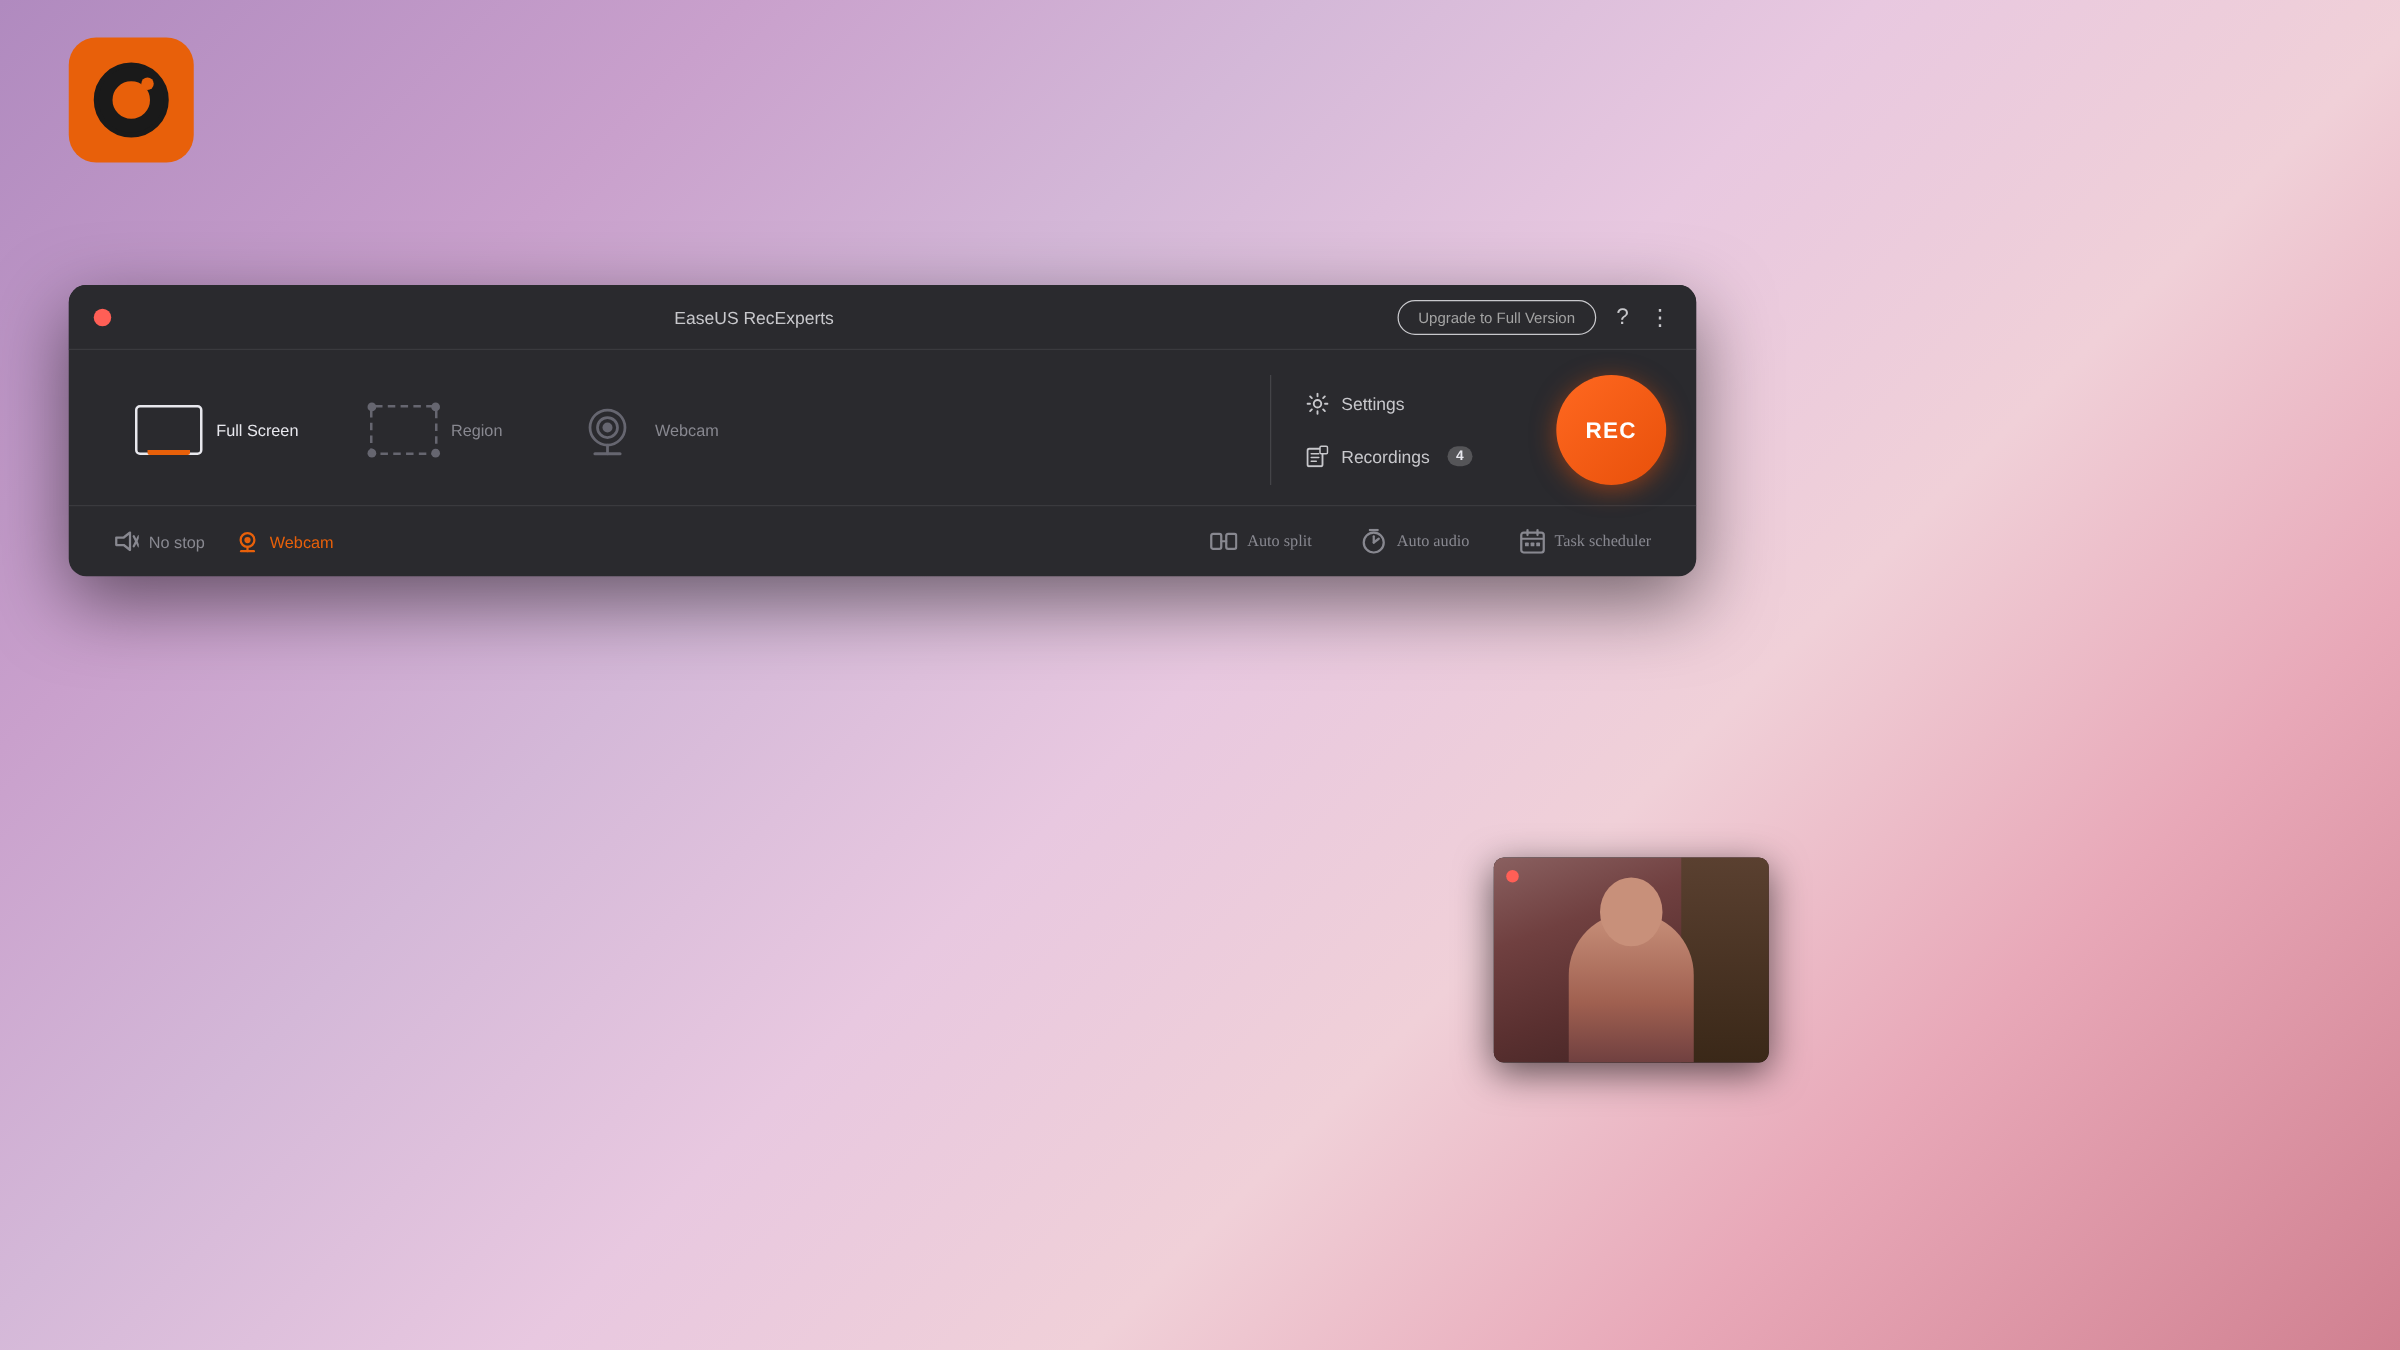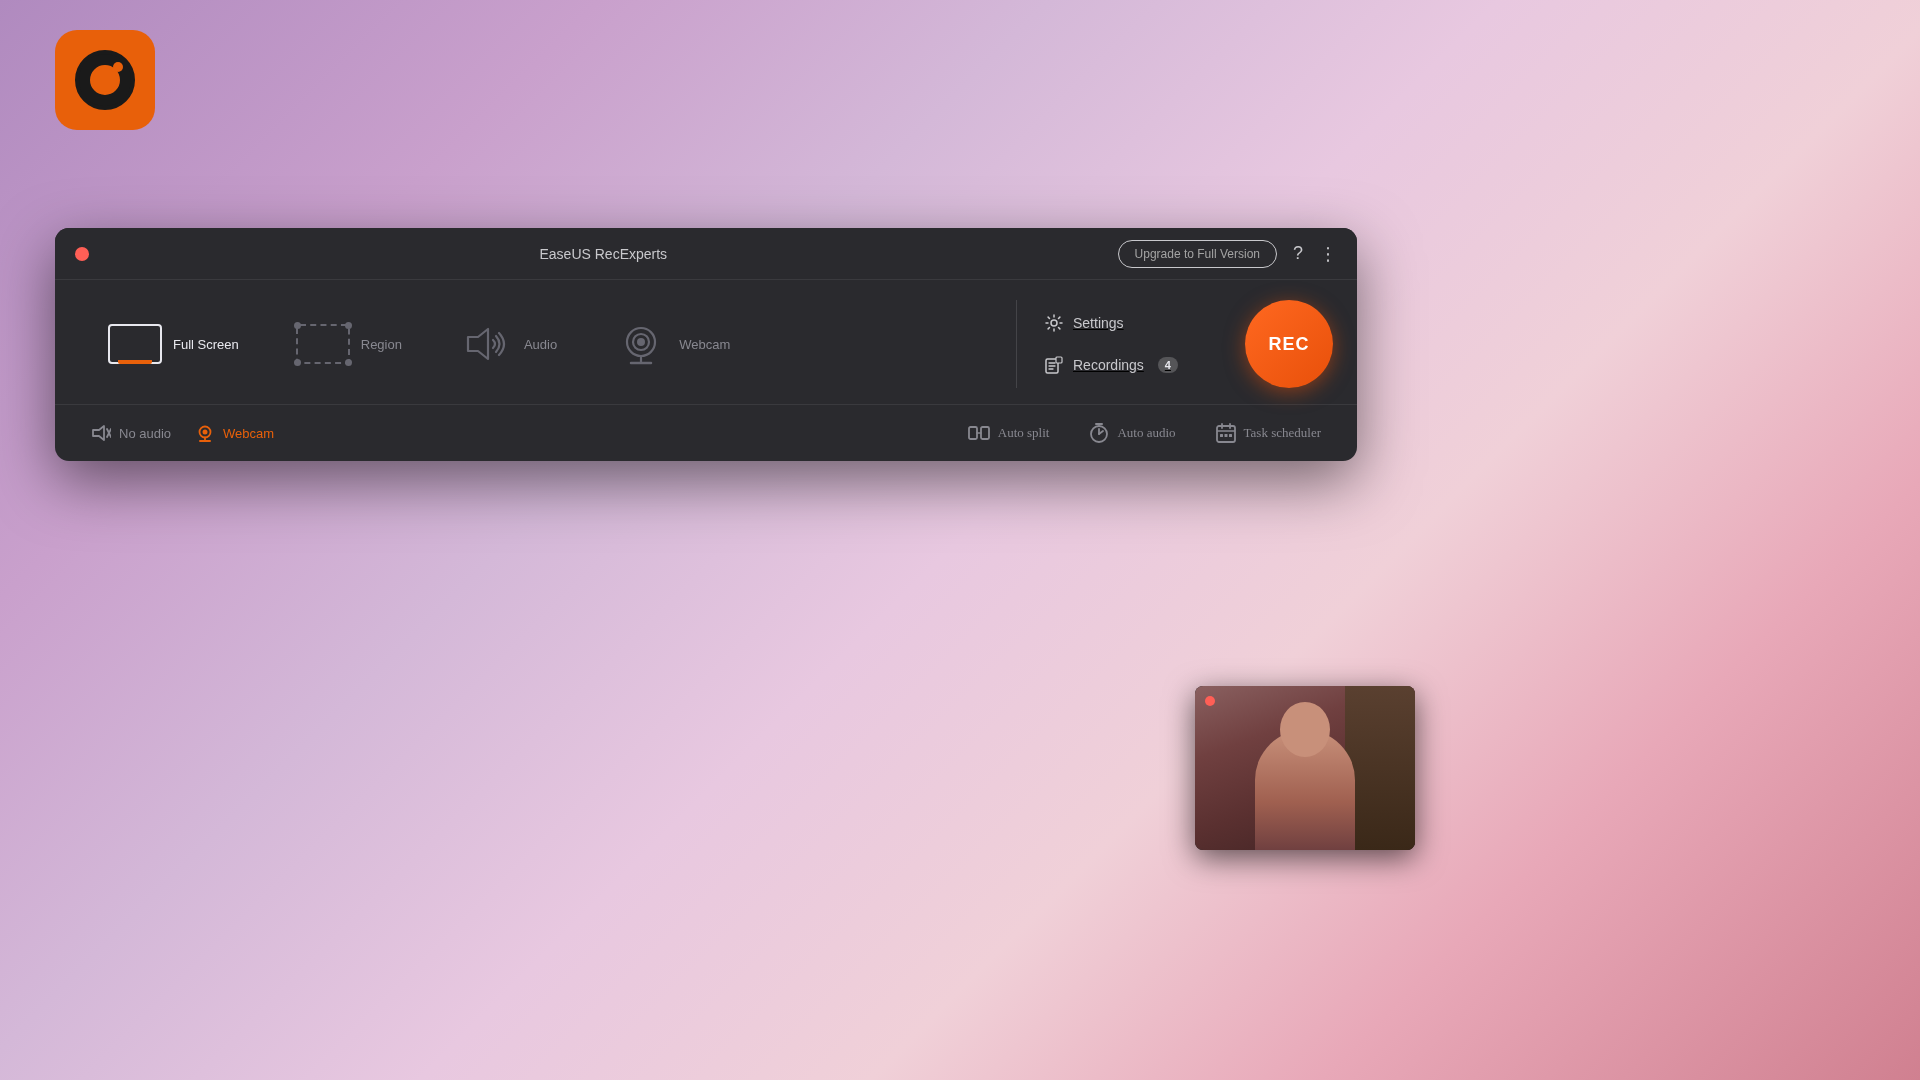--- a/index.html
+++ b/index.html
@@ -216,21 +216,20 @@
       background: #666670;
     }
 
     
     .right-panel {
       display: flex;
       flex-direction: column;
       justify-content: center;
       gap: 8px;
       min-width: 160px;
-      text-decoration: underline;
     }
 
     .settings-item, .recordings-item {
       display: flex;
       align-items: center;
       gap: 10px;
       padding: 8px 4px;
       cursor: pointer;
       color: #c8c8cc;
       font-size: 14px;
@@ -417,33 +416,20 @@
           <div class="region-icon">
             <div class="region-dot" style="top:-4px;left:-4px"></div>
             <div class="region-dot" style="top:-4px;right:-4px"></div>
             <div class="region-dot" style="bottom:-4px;left:-4px"></div>
             <div class="region-dot" style="bottom:-4px;right:-4px"></div>
           </div>
         </div>
         <span class="mode-label">Region</span>
       </div>
 
-      <div class="mode-item">
-        <div class="mode-icon">
-          <svg width="52" height="40" viewBox="0 0 52 40">
-
-            <polygon points="8,13 18,13 28,5 28,35 18,27 8,27" fill="none" stroke="#666670" stroke-width="2.2" stroke-linejoin="round"></polygon>
-
-            <path d="M33,16 Q37,20 33,24" fill="none" stroke="#666670" stroke-width="2.2" stroke-linecap="round"></path>
-            <path d="M36,12 Q43,20 36,28" fill="none" stroke="#666670" stroke-width="2.2" stroke-linecap="round"></path>
-            <path d="M39,9 Q49,20 39,31" fill="none" stroke="#666670" stroke-width="2.2" stroke-linecap="round"></path>
-          </svg>
-        </div>
-        <span class="mode-label">Audio</span>
-      </div>
 
       <div class="mode-item">
         <div class="mode-icon">
           <svg width="52" height="44" viewBox="0 0 52 44">
 
             <circle cx="26" cy="20" r="14" fill="none" stroke="#666670" stroke-width="2.2"></circle>
             <circle cx="26" cy="20" r="8" fill="none" stroke="#666670" stroke-width="2.2"></circle>
             <circle cx="26" cy="20" r="4" fill="#666670"></circle>
 
             <line x1="26" y1="34" x2="26" y2="41" stroke="#666670" stroke-width="2.2" stroke-linecap="round"></line>
@@ -488,21 +474,21 @@
   </div>
 
   <div class="bottom-bar">
 
     <div class="bottom-item">
       <svg width="20" height="16" viewBox="0 0 20 16">
         <polygon points="2,5 8,5 13,1 13,15 8,11 2,11" fill="none" stroke="#888890" stroke-width="1.8" stroke-linejoin="round"></polygon>
         <line x1="16" y1="4" x2="20" y2="12" stroke="#888890" stroke-width="1.8" stroke-linecap="round"></line>
         <line x1="20" y1="4" x2="16" y2="12" stroke="#888890" stroke-width="1.8" stroke-linecap="round"></line>
       </svg>
-      <span>No audio</span>
+      <span>No stop</span>
     </div>
 
     <div class="bottom-item active-webcam">
       <svg width="20" height="18" viewBox="0 0 20 18">
         <circle cx="10" cy="8" r="5.5" fill="none" stroke="#e8600a" stroke-width="1.8"></circle>
         <circle cx="10" cy="8" r="2.5" fill="#e8600a"></circle>
         <line x1="10" y1="13.5" x2="10" y2="17" stroke="#e8600a" stroke-width="1.8" stroke-linecap="round"></line>
         <line x1="5" y1="17" x2="15" y2="17" stroke="#e8600a" stroke-width="2" stroke-linecap="round"></line>
       </svg>
       <span>Webcam</span>

